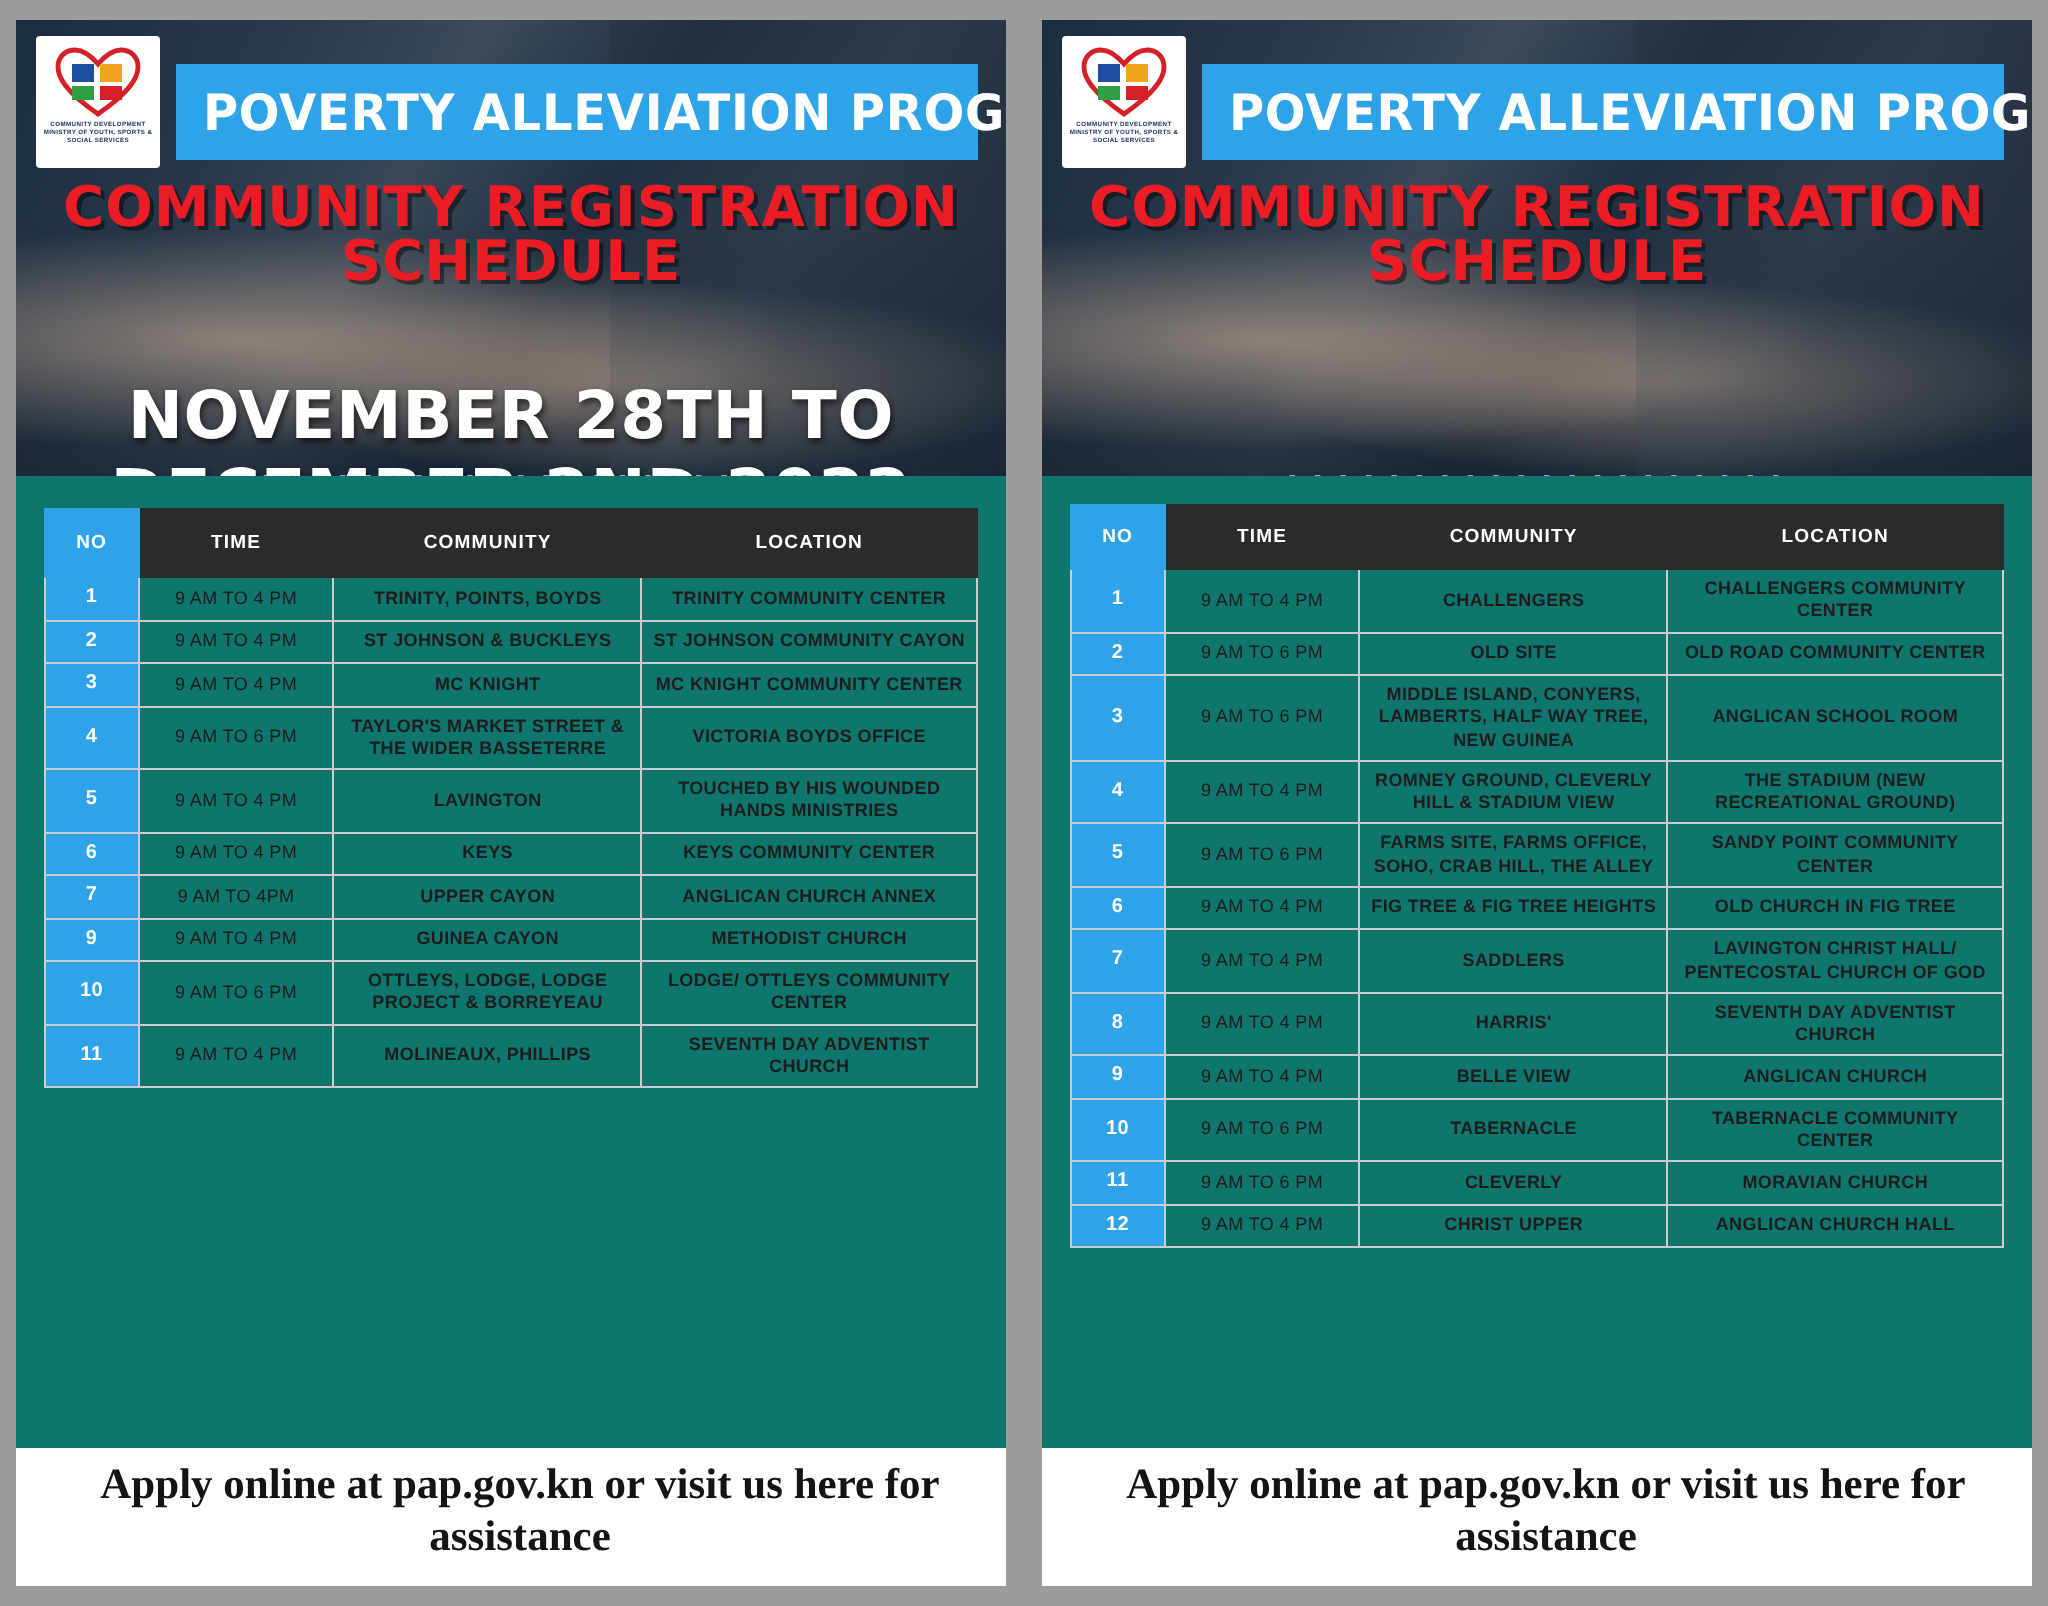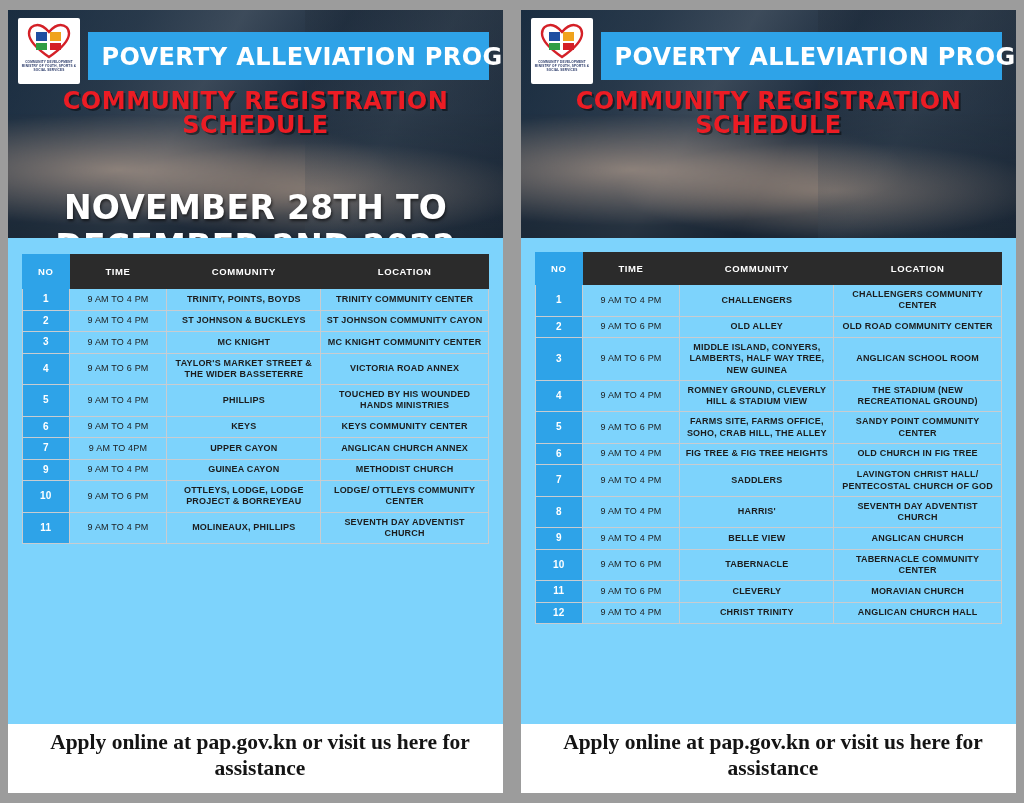--- a/index.html
+++ b/index.html
@@ -107,21 +107,21 @@
     transform: scaleX(.96);
     transform-origin: left center;
   }
   .sub-red {
     position: absolute;
     left: 0; right: 0; top: 80px;
     z-index: 5;
     text-align: center;
     color: #ec1c24;
     font-weight: 800;
-    font-size: 24px;
+    font-size: 28px;
     line-height: 0.98;
     letter-spacing: .5px;
     text-shadow: 2px 2px 0 rgba(0,0,0,.45);
     font-family: "DejaVu Sans", sans-serif;
   }
   .sub-red .l2 { display:block; }
   .daterange {
     position: absolute;
     left: 0; right: 0; top: 178px;
     z-index: 5;
@@ -139,21 +139,21 @@
     z-index: 5;
     text-align: center;
     color: #d8dde2;
     font-size: 11px;
     letter-spacing: 3px;
   }
   
   .table-wrap {
     flex: 1 1 auto;
     padding: 16px 14px 4px 14px;
-    background: #7dd3fc;
+    background: #0f766e;
   }
   table {
     width: 100%;
     border-collapse: collapse;
     table-layout: fixed;
   }
   th, td {
     border: 1px solid #c9ccd0;
     text-align: center;
     vertical-align: middle;
@@ -271,26 +271,26 @@
           <tr>
             <td class="no-col">3</td>
             <td class="time">9 AM TO 4 PM</td>
             <td>MC KNIGHT</td>
             <td>MC KNIGHT COMMUNITY CENTER</td>
           </tr>
           <tr>
             <td class="no-col">4</td>
             <td class="time">9 AM TO 6 PM</td>
             <td>TAYLOR'S MARKET STREET &amp; THE WIDER BASSETERRE</td>
-            <td>VICTORIA ROAD ANNEX</td>
+            <td>VICTORIA BOYDS OFFICE</td>
           </tr>
           <tr>
             <td class="no-col">5</td>
             <td class="time">9 AM TO 4 PM</td>
-            <td>PHILLIPS</td>
+            <td>LAVINGTON</td>
             <td>TOUCHED BY HIS WOUNDED HANDS MINISTRIES</td>
           </tr>
           <tr>
             <td class="no-col">6</td>
             <td class="time">9 AM TO 4 PM</td>
             <td>KEYS</td>
             <td>KEYS COMMUNITY CENTER</td>
           </tr>
           <tr>
             <td class="no-col">7</td>
@@ -370,21 +370,21 @@
         <tbody>
           <tr>
             <td class="no-col">1</td>
             <td class="time">9 AM TO 4 PM</td>
             <td>CHALLENGERS</td>
             <td>CHALLENGERS COMMUNITY CENTER</td>
           </tr>
           <tr>
             <td class="no-col">2</td>
             <td class="time">9 AM TO 6 PM</td>
-            <td>OLD ALLEY</td>
+            <td>OLD SITE</td>
             <td>OLD ROAD COMMUNITY CENTER</td>
           </tr>
           <tr>
             <td class="no-col">3</td>
             <td class="time">9 AM TO 6 PM</td>
             <td>MIDDLE ISLAND, CONYERS, LAMBERTS, HALF WAY TREE, NEW GUINEA</td>
             <td>ANGLICAN SCHOOL ROOM</td>
           </tr>
           <tr>
             <td class="no-col">4</td>
@@ -430,21 +430,21 @@
           </tr>
           <tr>
             <td class="no-col">11</td>
             <td class="time">9 AM TO 6 PM</td>
             <td>CLEVERLY</td>
             <td>MORAVIAN CHURCH</td>
           </tr>
           <tr>
             <td class="no-col">12</td>
             <td class="time">9 AM TO 4 PM</td>
-            <td>CHRIST TRINITY</td>
+            <td>CHRIST UPPER</td>
             <td>ANGLICAN CHURCH HALL</td>
           </tr>
         </tbody>
       </table>
     </div>
 
     <div class="footer">Apply online at pap.gov.kn or visit us here for assistance</div>
   </div>
 
 </div>

